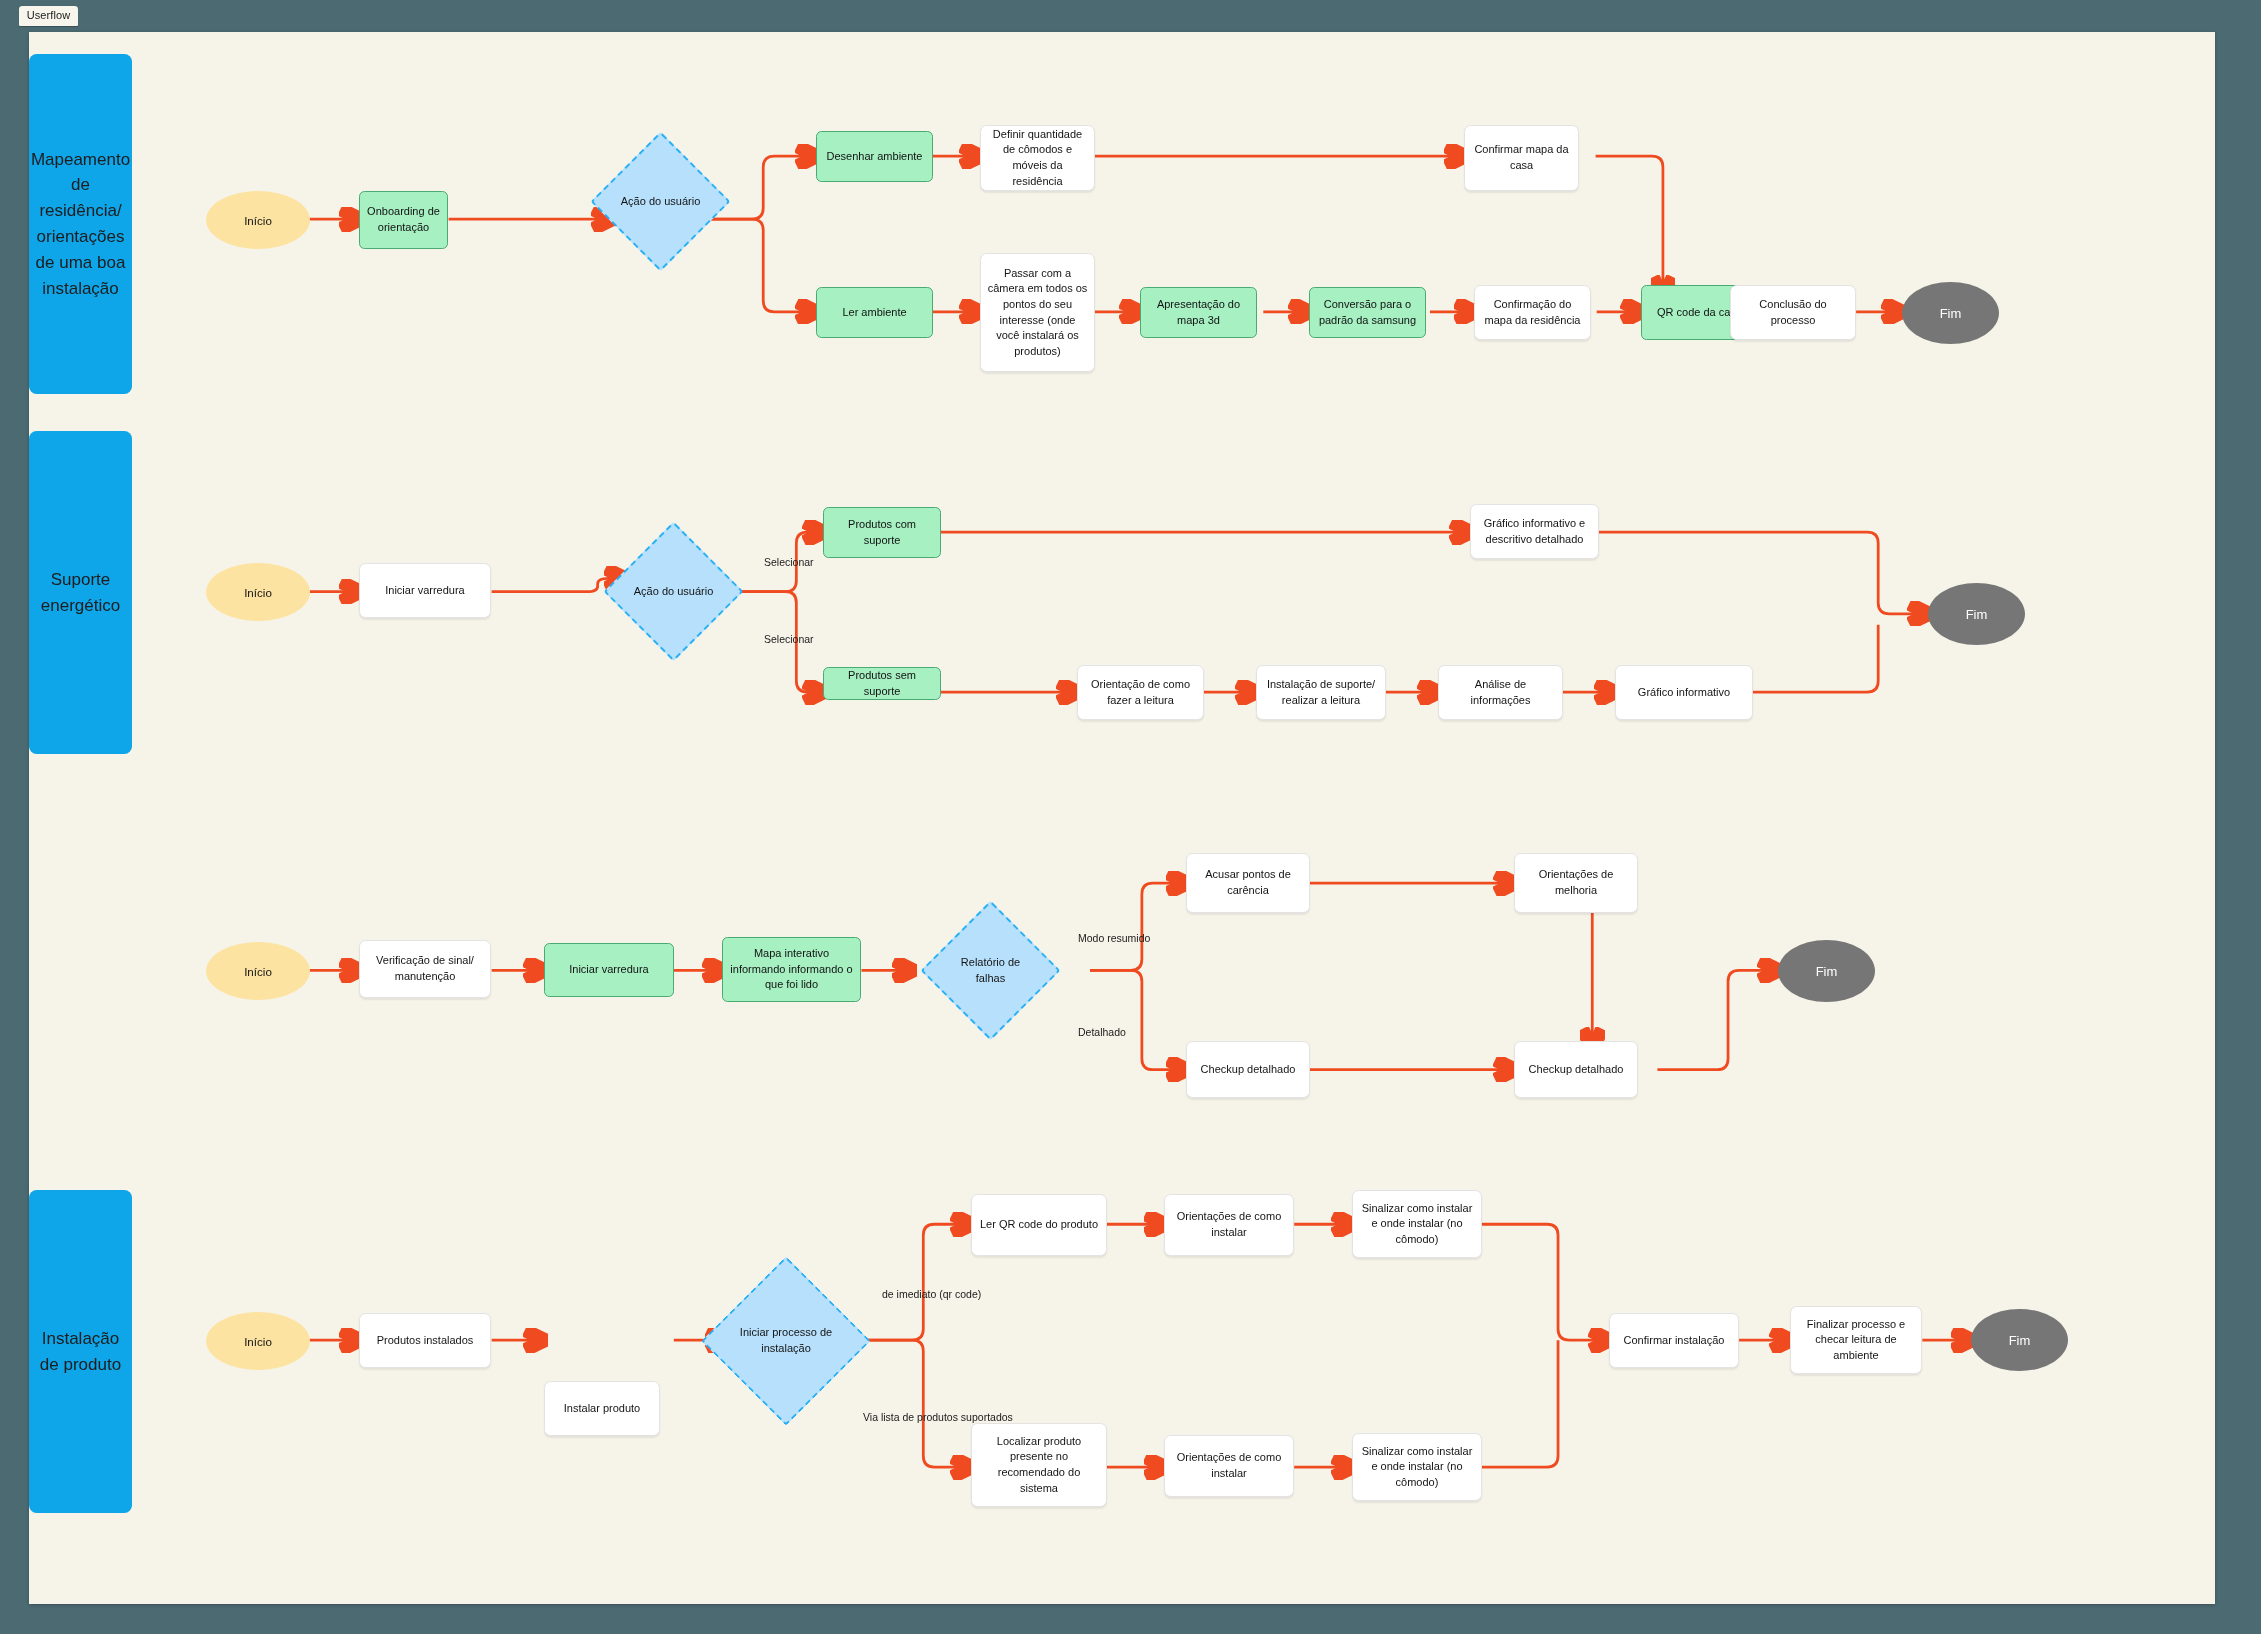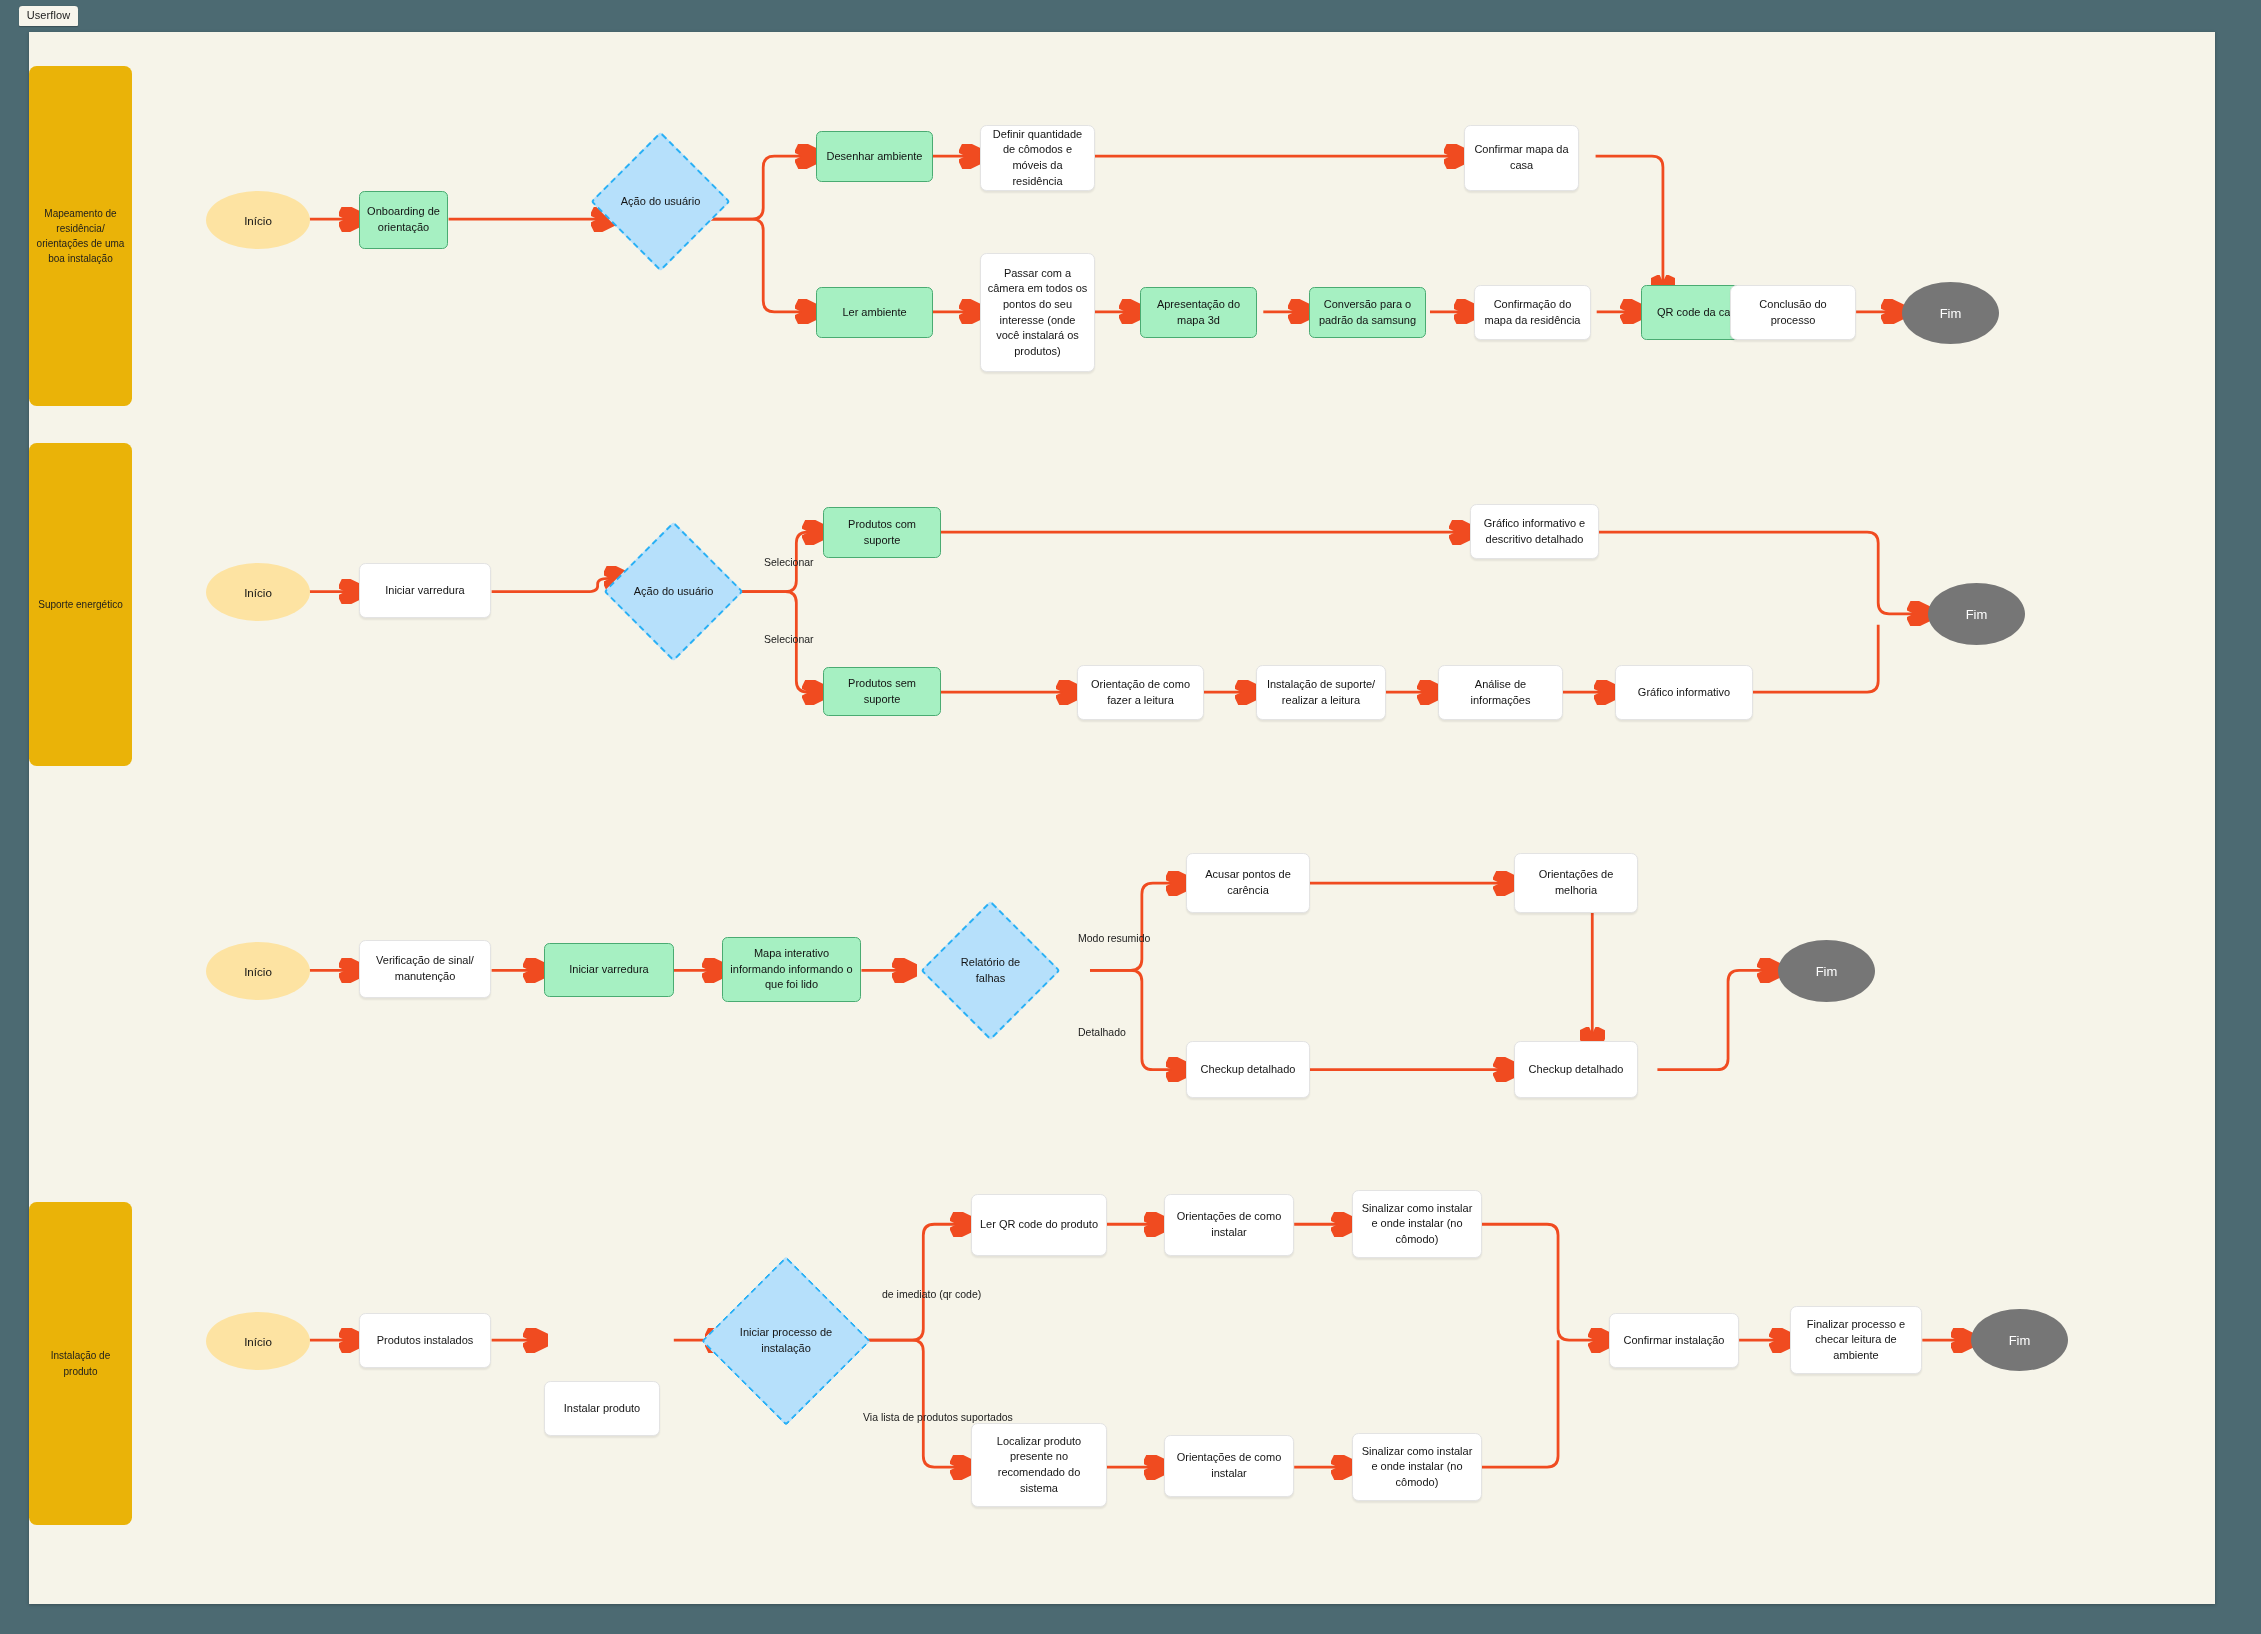--- a/index.html
+++ b/index.html
@@ -17,25 +17,24 @@
     box-shadow:0 0.6px 1.1px rgba(0,0,0,.25);
     letter-spacing:0.1px;
   }
   #canvas{
     position:absolute; left:29px; top:32px;
     width:2186px; height:1572px;
     background:#f6f4e9;
     box-shadow:0 1.1px 3.3px rgba(0,0,0,.25);
   }
   .swim{
-    position:absolute; background:#eab308; border-radius:7.7px;
-    display:flex; align-items:center; justify-content:center;
-    text-align:center; color:#1d1d1d; font-size:10px; line-height:1.52;
+    position:absolute; background:#0ea5e9; border-radius:7.7px;
+    display:flex; align-items:center; justify-content:center;
+    text-align:center; color:#1d1d1d; font-size:17px; line-height:1.52;
     padding:0 6.6px;
-    margin-top:12px;
   }
   .node{ position:absolute; }
   .box{
     background:#ffffff; border:1.1px solid #e3e3e3; border-radius:6.6px;
     display:flex; align-items:center; justify-content:center;
     text-align:center; color:#141414; font-size:11px; line-height:1.42;
     padding:3.3px 5.5px; box-shadow:0 1.1px 1.7px rgba(0,0,0,.07);
   }
   .green{
     background:#a6f0c2; border:1.7px solid #4aab72; border-radius:5.5px;
@@ -188,21 +187,21 @@
     <div class="dshape"></div>
     <div class="dlabel">Ação do usuário</div>
   </div>
 
   <div class="edgelabel" style="left:735px;top:524px;">Selecionar</div>
   <div class="edgelabel" style="left:735px;top:601px;">Selecionar</div>
 
   <div class="node green" style="left:794px;top:475px;width:118px;height:51px;">Produtos com suporte</div>
   <div class="node box" style="left:1441px;top:472px;width:129px;height:55px;">Gráfico informativo e descritivo detalhado</div>
 
-  <div class="node green" style="left:794px;top:635px;width:118px;height:49px;">Produtos sem suporte</div>
+  <div class="node green" style="left:794px;top:635px;width:118px;height:33px;">Produtos sem suporte</div>
   <div class="node box" style="left:1048px;top:633px;width:127px;height:55px;">Orientação de como fazer a leitura</div>
   <div class="node box" style="left:1227px;top:633px;width:130px;height:55px;">Instalação de suporte/ realizar a leitura</div>
   <div class="node box" style="left:1409px;top:633px;width:125px;height:55px;">Análise de informações</div>
   <div class="node box" style="left:1586px;top:633px;width:138px;height:55px;text-align:right;">Gráfico informativo</div>
   <div class="node terminal-end" style="left:1899px;top:551px;width:97px;height:62px;">Fim</div>
 
 
   <div class="node terminal-start" style="left:177px;top:910px;width:104px;height:58px;">Início</div>
   <div class="node box" style="left:330px;top:908px;width:132px;height:58px;">Verificação de sinal/ manutenção</div>
   <div class="node green" style="left:515px;top:911px;width:130px;height:54px;">Iniciar varredura</div>

